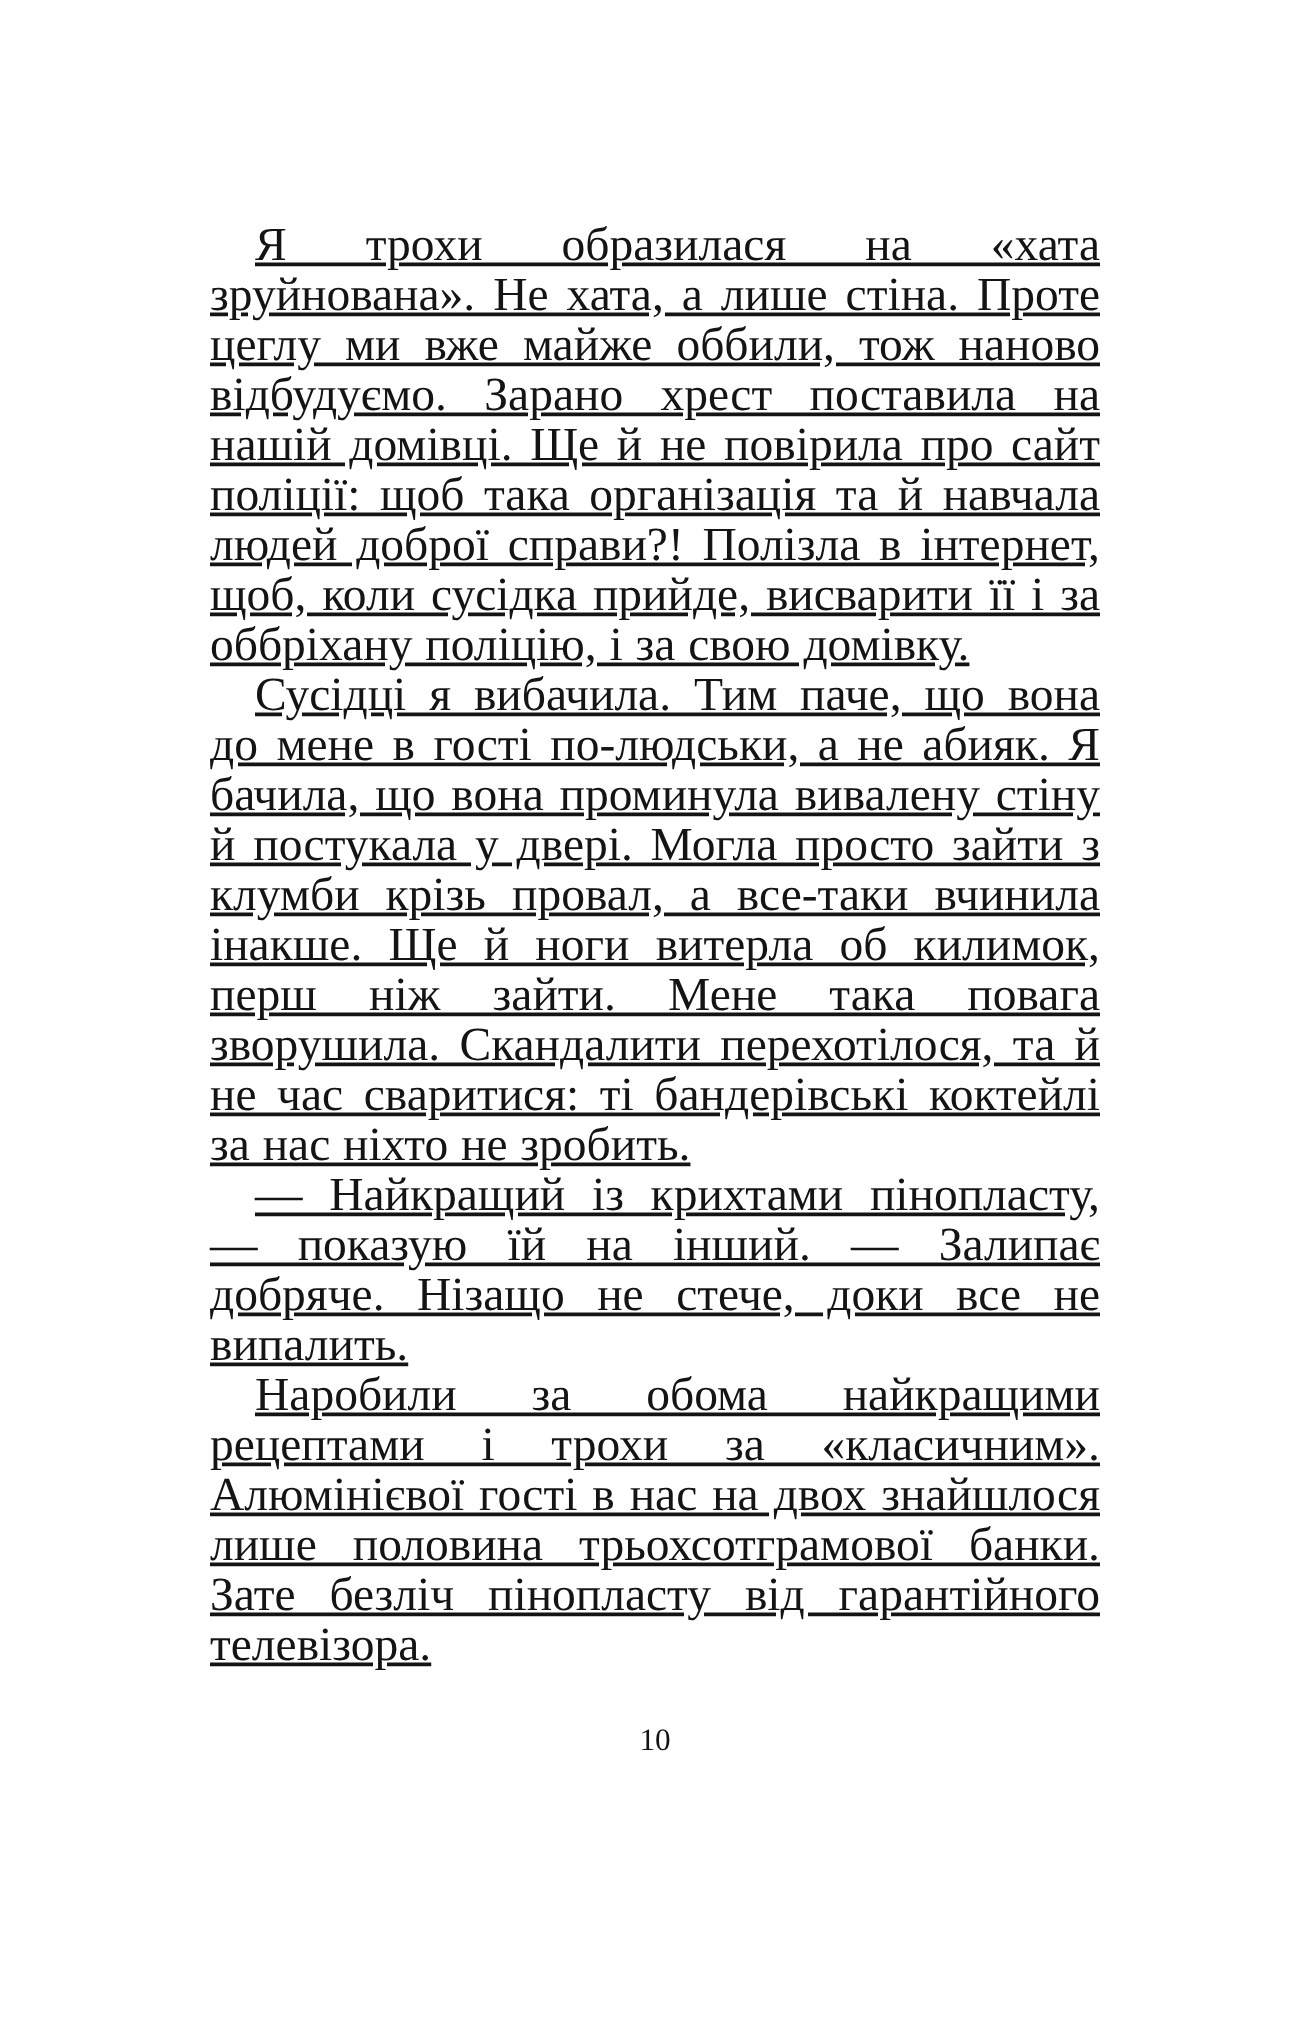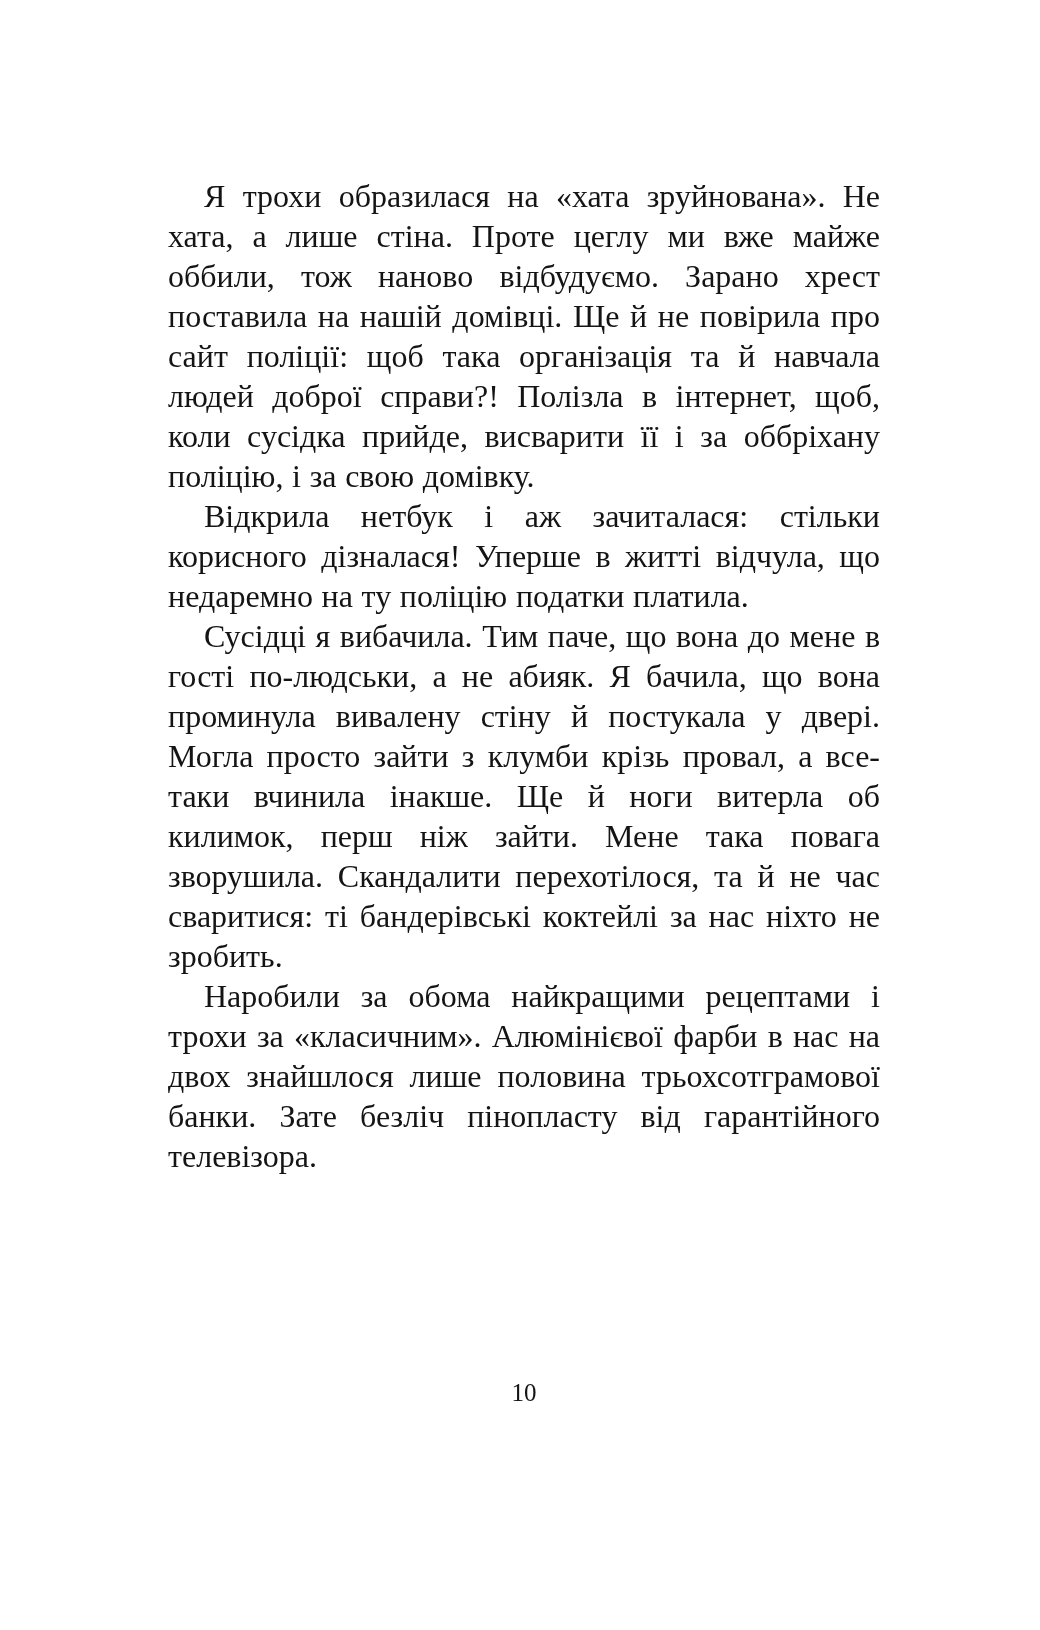--- a/index.html
+++ b/index.html
@@ -21,43 +21,44 @@
       background: #ffffff;
     }
     .text-block {
       position: absolute;
       left: 168px;
       top: 176px;
       width: 712px;
     }
     .para {
       margin: 0;
-      font-size: 32px;
+      font-size: 38px;
       line-height: 40px;
       text-align: justify;
       text-indent: 36px;
       hyphens: auto;
       -webkit-hyphens: auto;
       word-spacing: 0.02em;
+      text-decoration: underline;
     }
     .page-number {
       position: absolute;
       left: 168px;
       top: 1378px;
       width: 712px;
       text-align: center;
       font-size: 25px;
       line-height: 30px;
       color: #141414;
     }
   </style>
 </head>
 <body>
 
 <div class="book-page">
   <div class="text-block">
       <p class="para" lang="uk">Я трохи образилася на «хата зруйнована». Не хата, а лише стіна. Проте цеглу ми вже майже оббили, тож наново відбудуємо. Зарано хрест поставила на нашій домівці. Ще й не повірила про сайт поліції: щоб така організація та й навчала людей доброї справи?! Полізла в інтернет, щоб, коли сусідка прийде, висварити її і за оббріхану поліцію, і за свою домівку.</p>
-      <p class="para" lang="uk">Відкрила нетбук і аж зачиталася: стільки корисного дізналася! Уперше в житті відчула, що недаремно на ту поліцію податки платила.</p>
       <p class="para" lang="uk">Сусідці я вибачила. Тим паче, що вона до мене в гості по-людськи, а не абияк. Я бачила, що вона проминула вивалену стіну й постукала у двері. Могла просто зайти з клумби крізь провал, а все-таки вчинила інакше. Ще й ноги витерла об килимок, перш ніж зайти. Мене така повага зворушила. Скандалити перехотілося, та й не час сваритися: ті бандерівські коктейлі за нас ніхто не зробить.</p>
-      <p class="para" lang="uk">Наробили за обома найкращими рецептами і трохи за «класичним». Алюмінієвої фарби в нас на двох знайшлося лише половина трьохсотграмової банки. Зате безліч пінопласту від гарантійного телевізора.</p>
+      <p class="para" lang="uk">— Найкращий із крихтами пінопласту, — показую їй на інший. — Залипає добряче. Нізащо не стече, доки все не випалить.</p>
+      <p class="para" lang="uk">Наробили за обома найкращими рецептами і трохи за «класичним». Алюмінієвої гості в нас на двох знайшлося лише половина трьохсотграмової банки. Зате безліч пінопласту від гарантійного телевізора.</p>
     </div>
   <div class="page-number">10</div>
 </div>
 
 </body></html>

